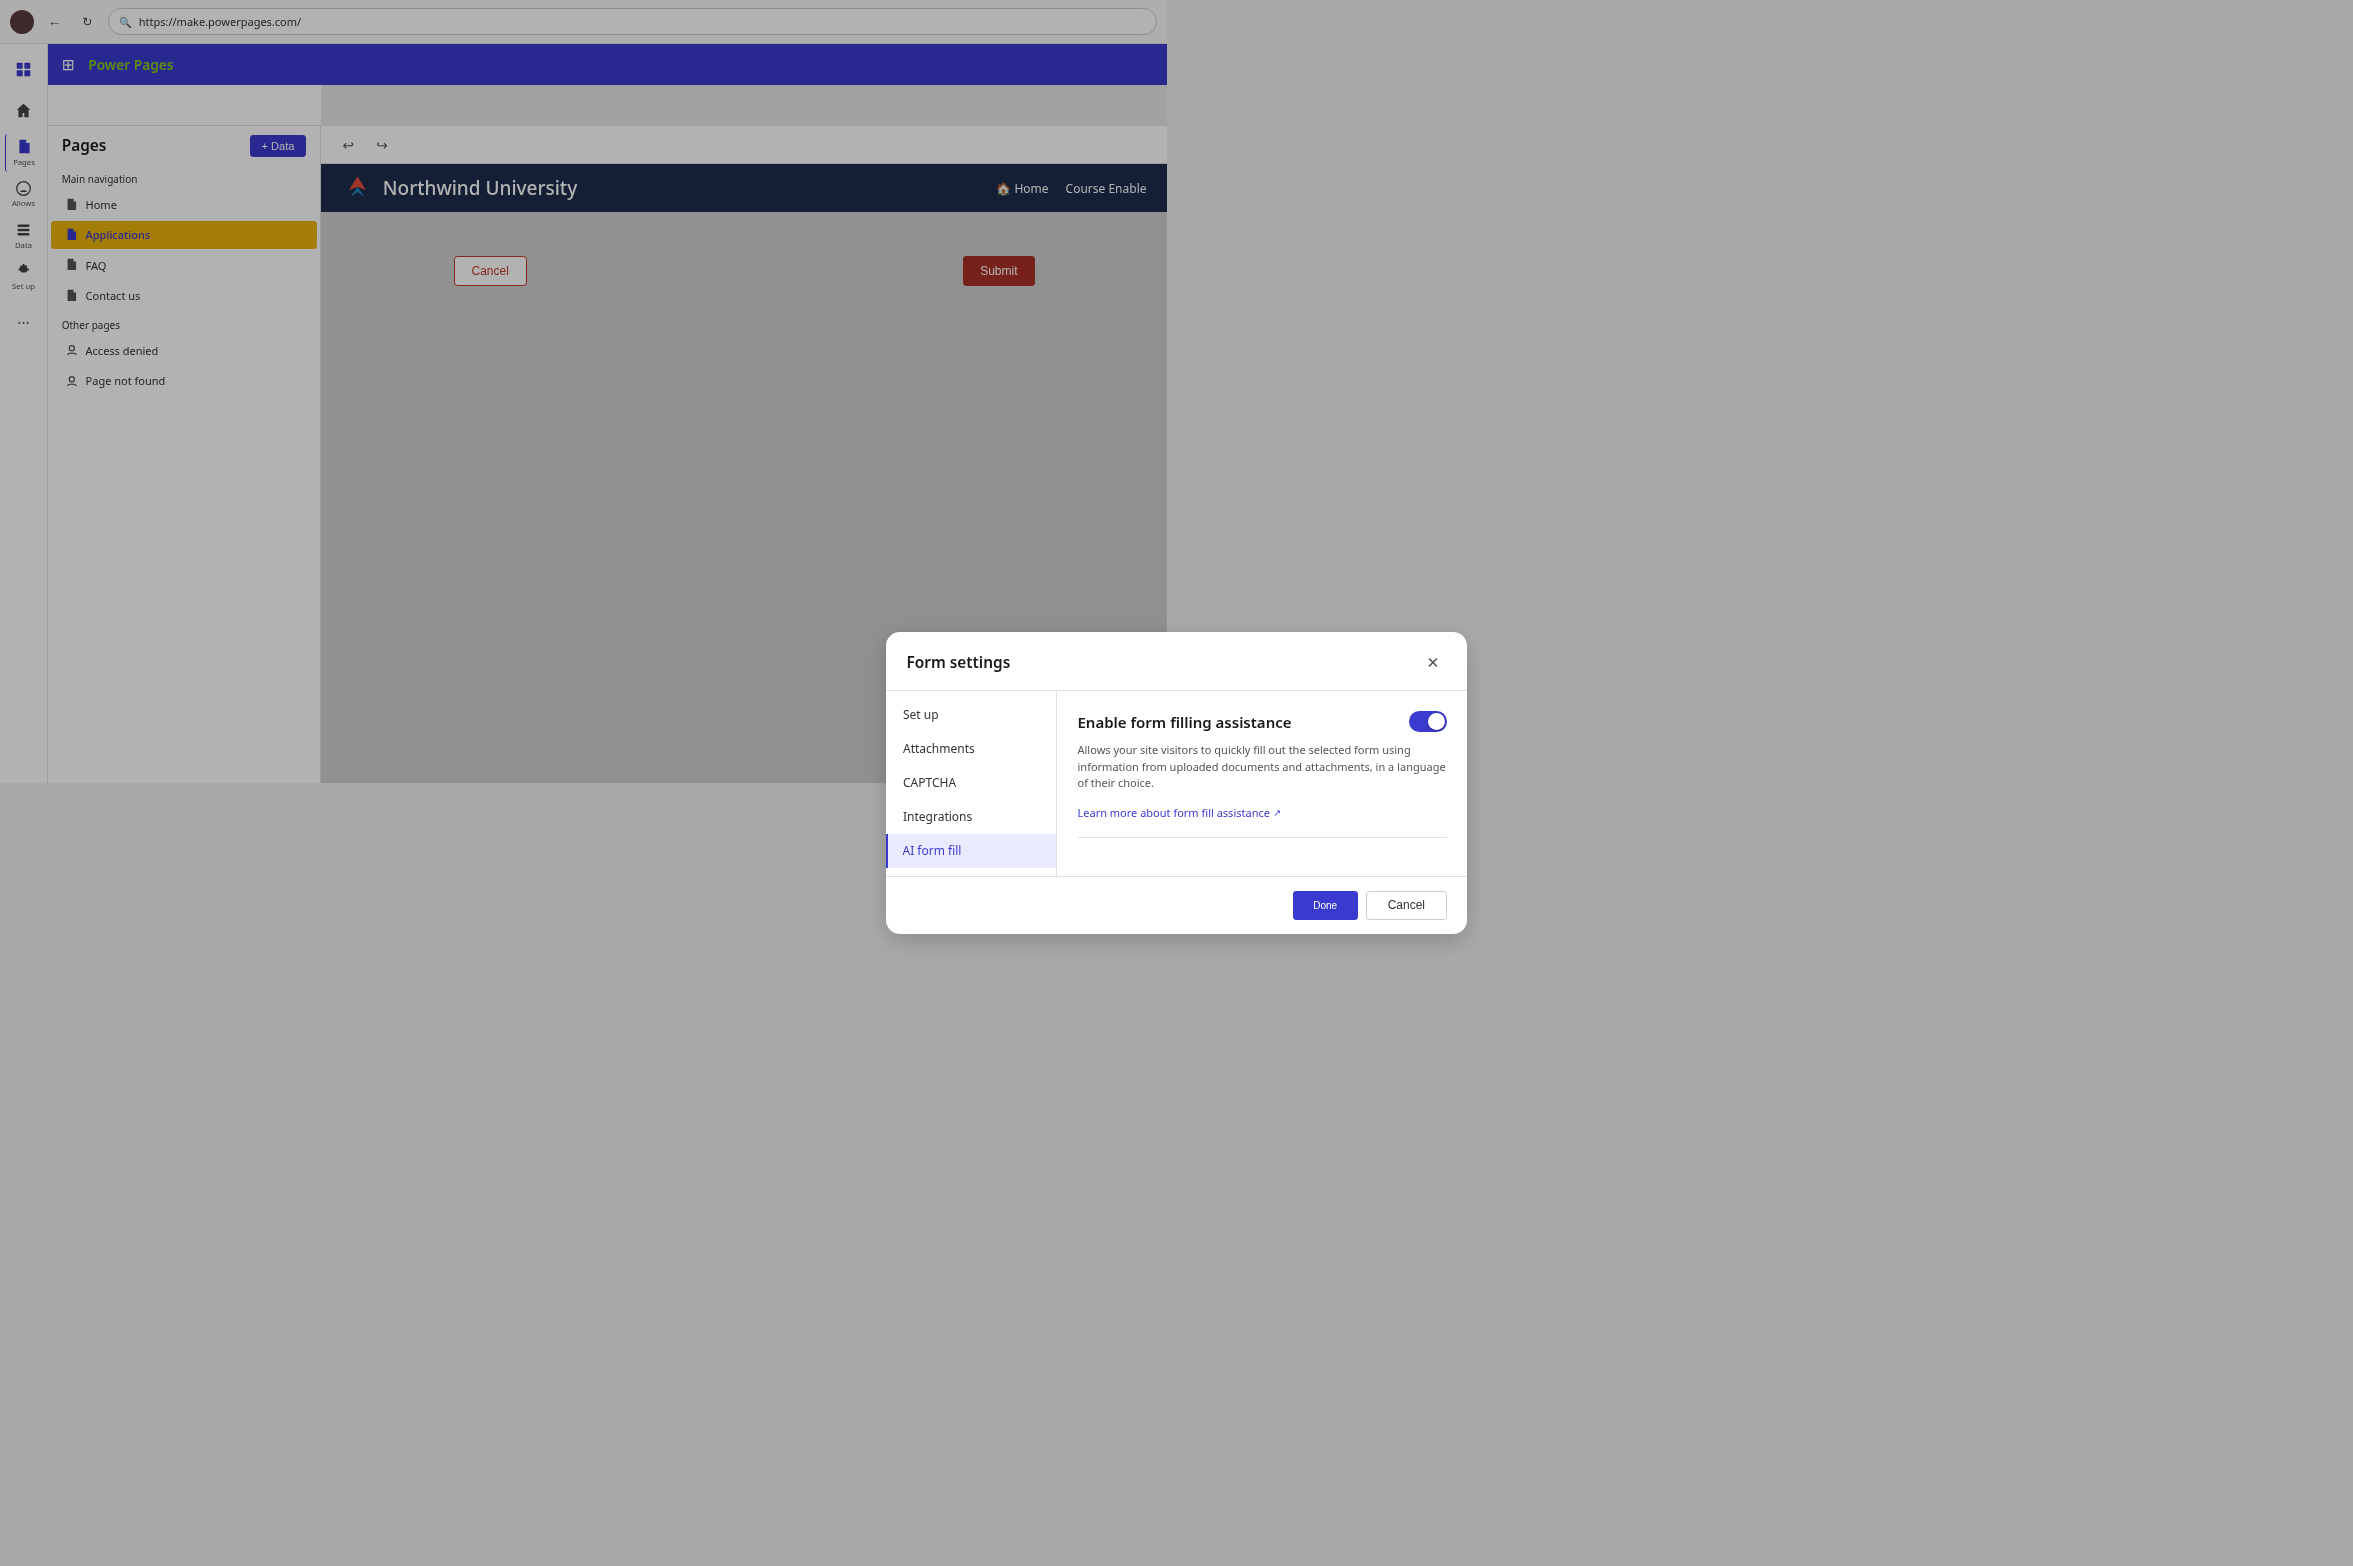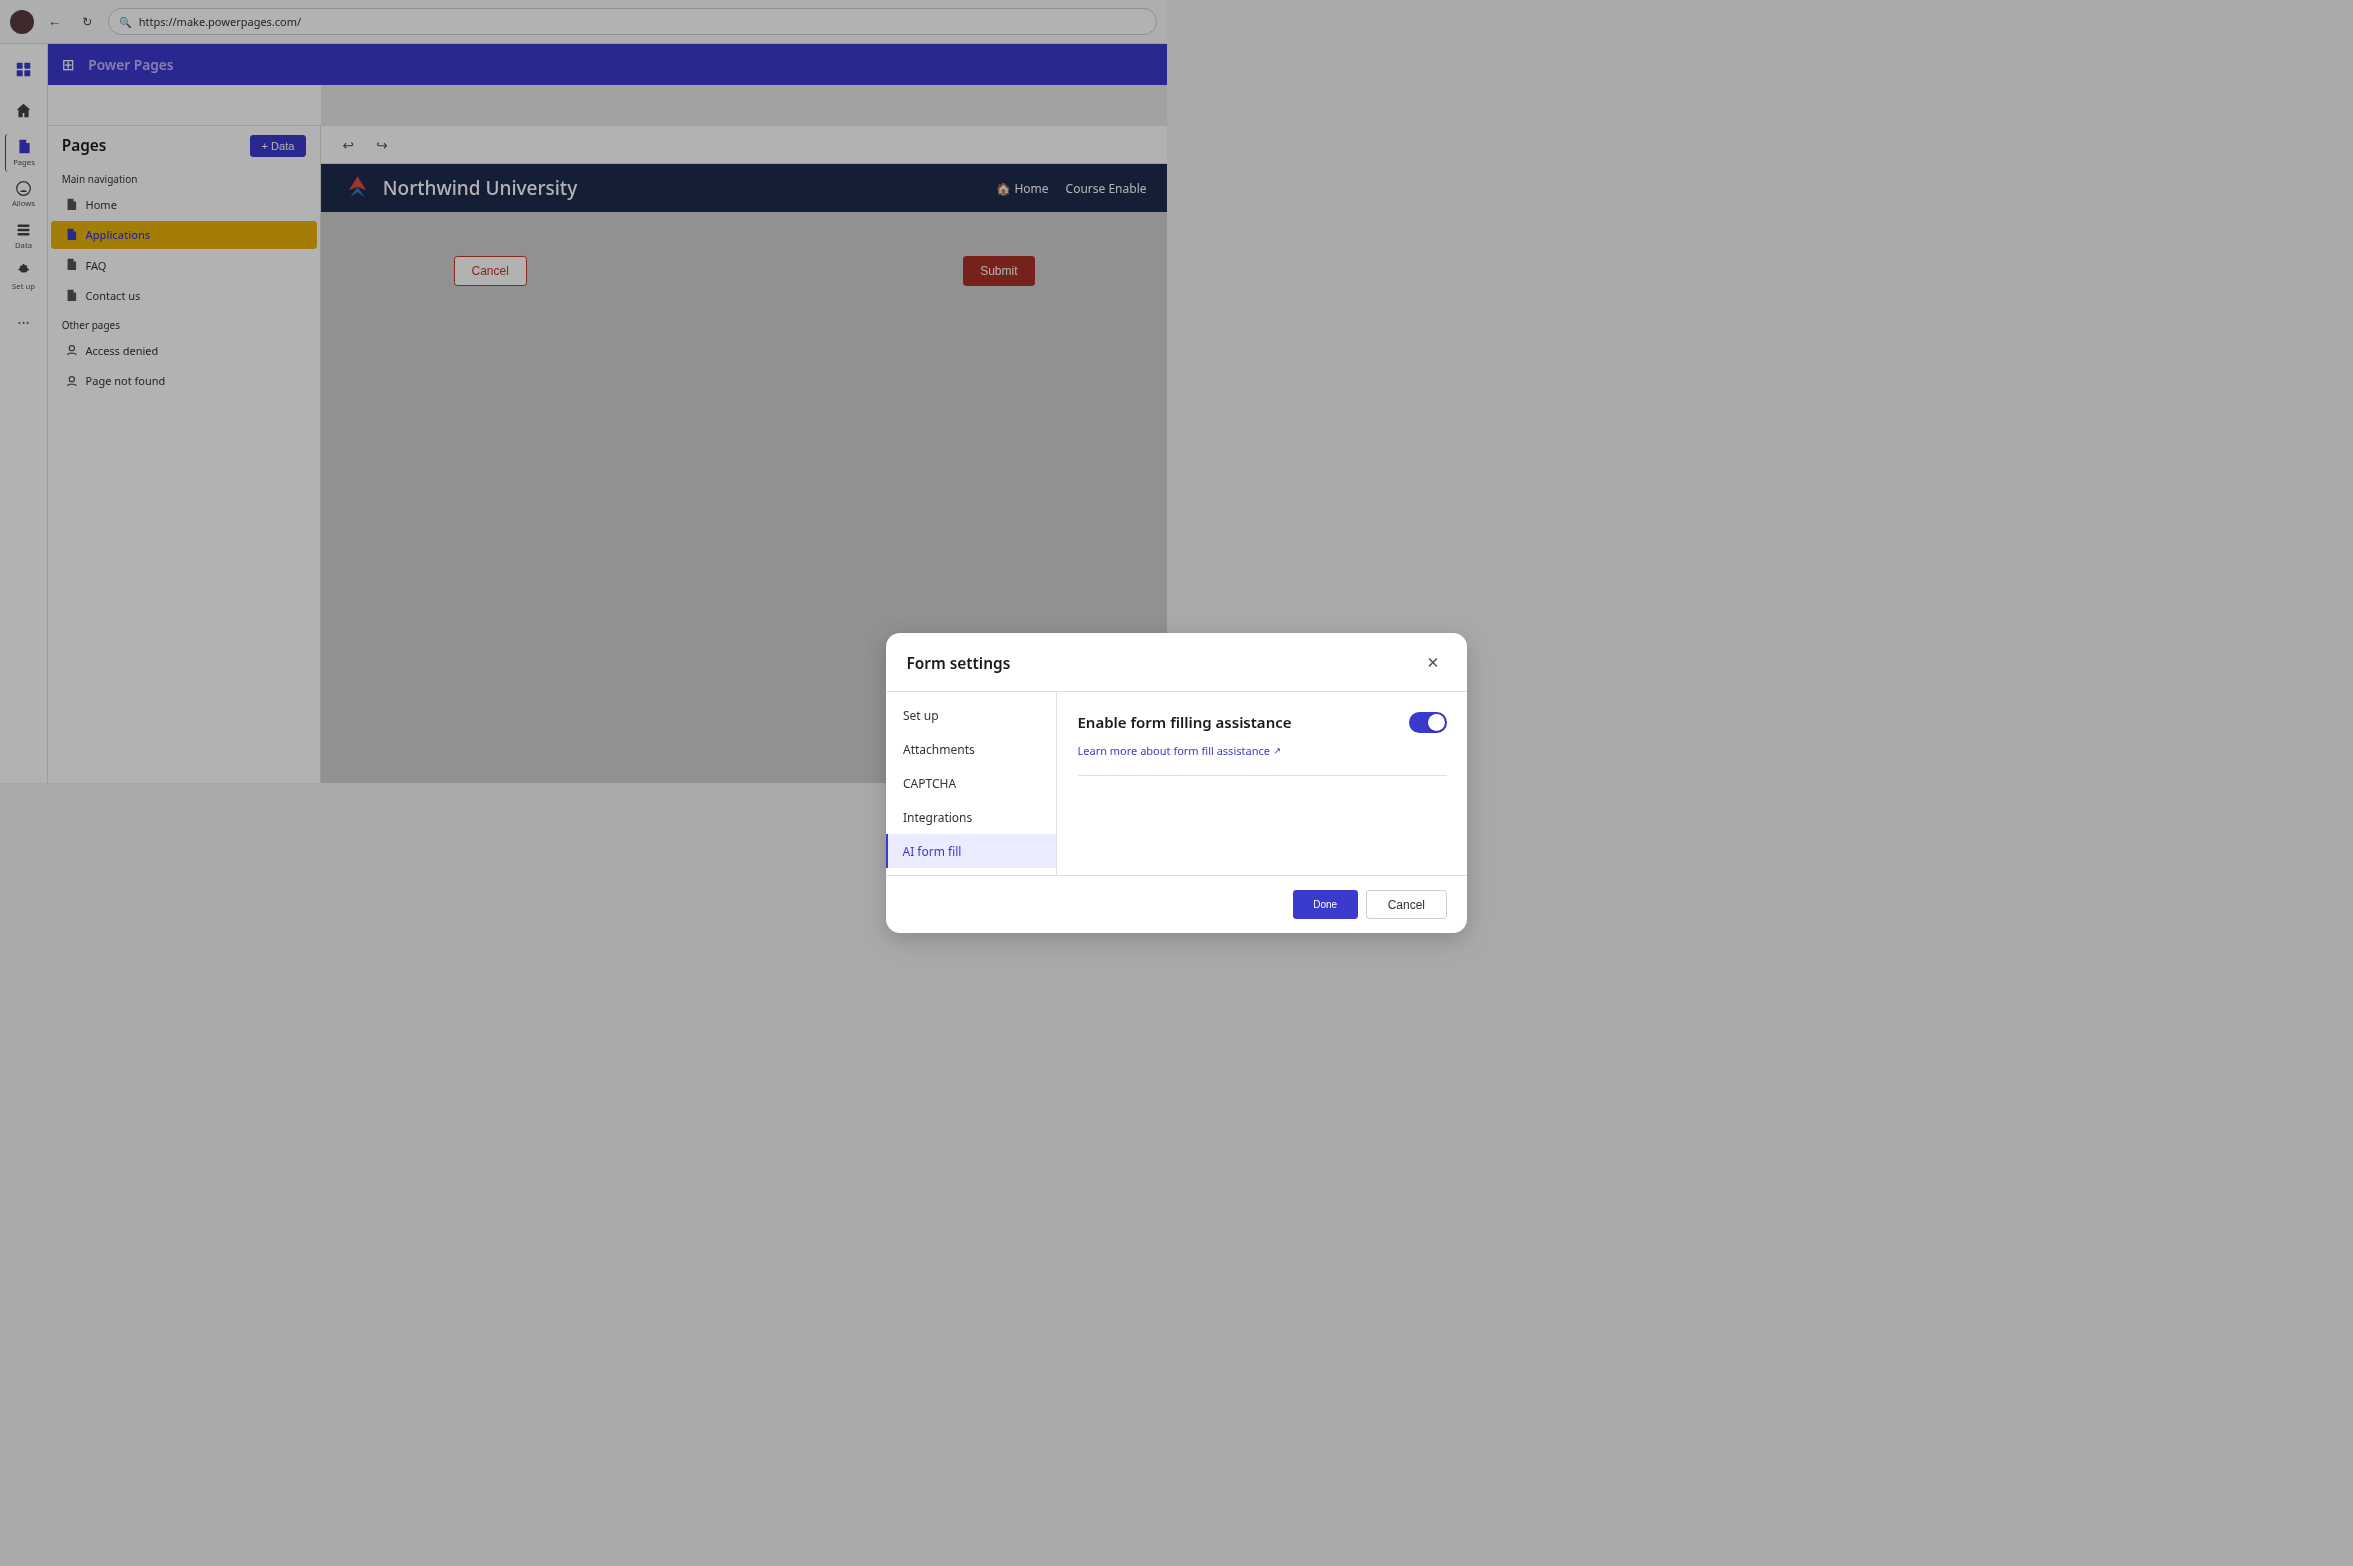--- a/index.html
+++ b/index.html
@@ -83,21 +83,21 @@
     
     .top-area { display: flex; flex-direction: column; flex: 1; }
     .power-pages-header {
       height: 41px;
       background: #3b3acf;
       display: flex;
       align-items: center;
       padding: 0 13.7px;
       gap: 10.3px;
     }
-    .pp-logo { color: #c4b5fd; font-weight: 600; font-size: 13.7px; }
+    .pp-logo { color: #84cc16; font-weight: 600; font-size: 13.7px; }
     .pp-grid-icon { color: white; font-size: 15.4px; margin-right: 3.4px; }
 
     
     .content-area { display: flex; flex: 1; position: relative; }
 
     
     .site-info-bar {
       position: absolute;
       top: 0; right: 0; left: 0;
       height: 41px;
@@ -561,20 +561,21 @@
 
       <div class="modal-content">
 
         <div class="setting-row">
           <span class="setting-label">Enable form filling assistance</span>
           <div class="toggle-switch">
             <div class="toggle-knob"></div>
           </div>
         </div>
 
+        <p class="setting-description">Allows your site visitors to quickly fill out the selected form using information from uploaded documents and attachments, in a language of their choice.</p>
 
         <a class="learn-more-link">
           <span>Learn more about form fill assistance</span>
           <span class="external-icon">↗</span>
         </a>
 
         <hr class="section-divider">
 
       </div>
     </div>

